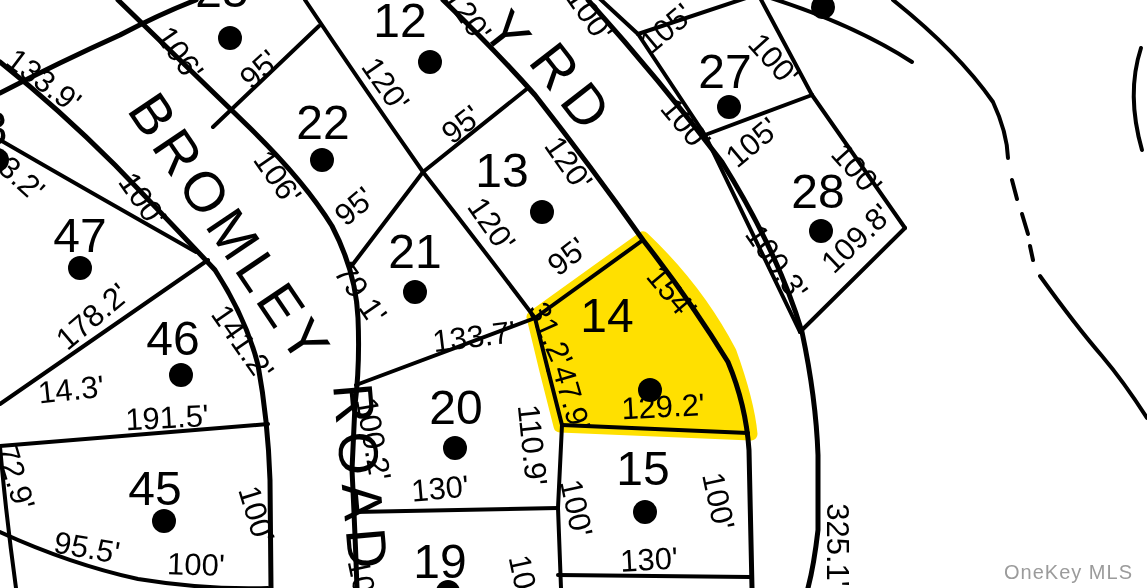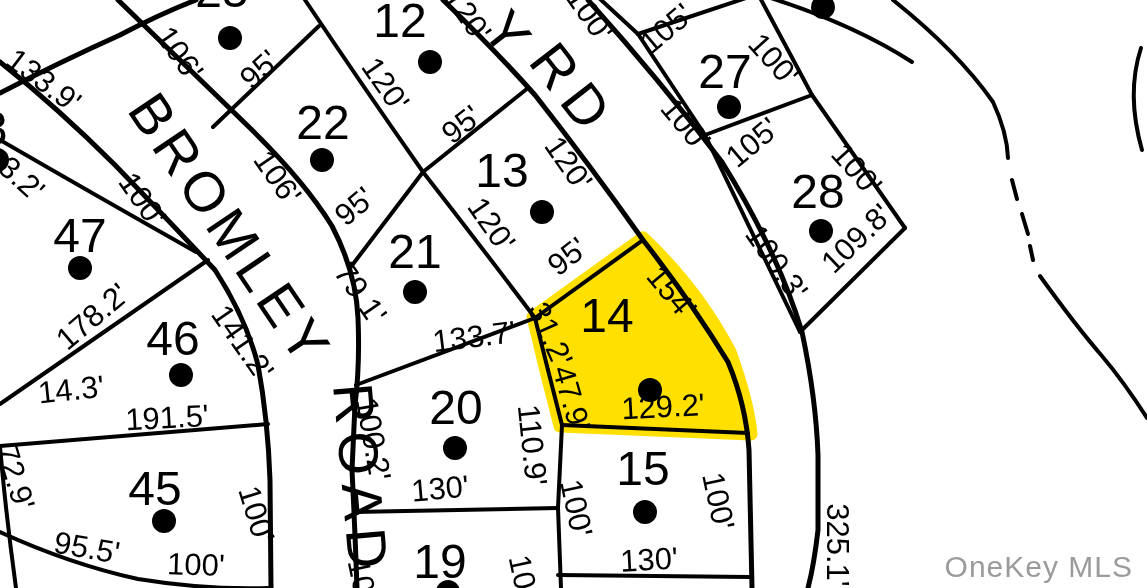--- a/index.html
+++ b/index.html
@@ -5,21 +5,21 @@
   html,body{margin:0;padding:0;background:#fff;}
   #stage{position:relative;width:1147px;height:588px;overflow:hidden;background:#fff;
          font-family:"Liberation Sans", sans-serif;}
   svg{display:block;position:absolute;left:0;top:0;}
   .lot-line{fill:none;stroke:#000;stroke-width:4;stroke-linecap:round;}
   .road-line{fill:none;stroke:#000;stroke-width:5;stroke-linecap:round;}
   .wild-line{fill:none;stroke:#000;stroke-width:4;stroke-linecap:round;}
   .lot-number{font-size:48px;fill:#000;text-anchor:middle;}
   .dim-label{font-size:31px;fill:#000;text-anchor:middle;}
   .road-name{font-size:56px;fill:#000;}
-  #watermark{position:absolute;right:14px;bottom:4px;font-size:30px;letter-spacing:1px;}
+  #watermark{position:absolute;right:14px;bottom:4px;font-size:20px;letter-spacing:1px;}
 </style>
 </head>
 <body>
 
 <div id="stage">
   <svg id="map-svg" width="1147" height="588" viewBox="0 0 1147 588">
       <path d="M643,238 Q697,289 730,352 Q748,402 751,434 L560,426 L546,371 L533,317 Z" fill="#FFE000" stroke="#FFE000" stroke-width="13" stroke-linejoin="round"></path>
       <path d="M305,0 Q362,85 423,172" class="lot-line"></path>
       <path d="M213,127 L319,26" class="lot-line"></path>
       <path d="M423,172 L528,88" class="lot-line"></path>

